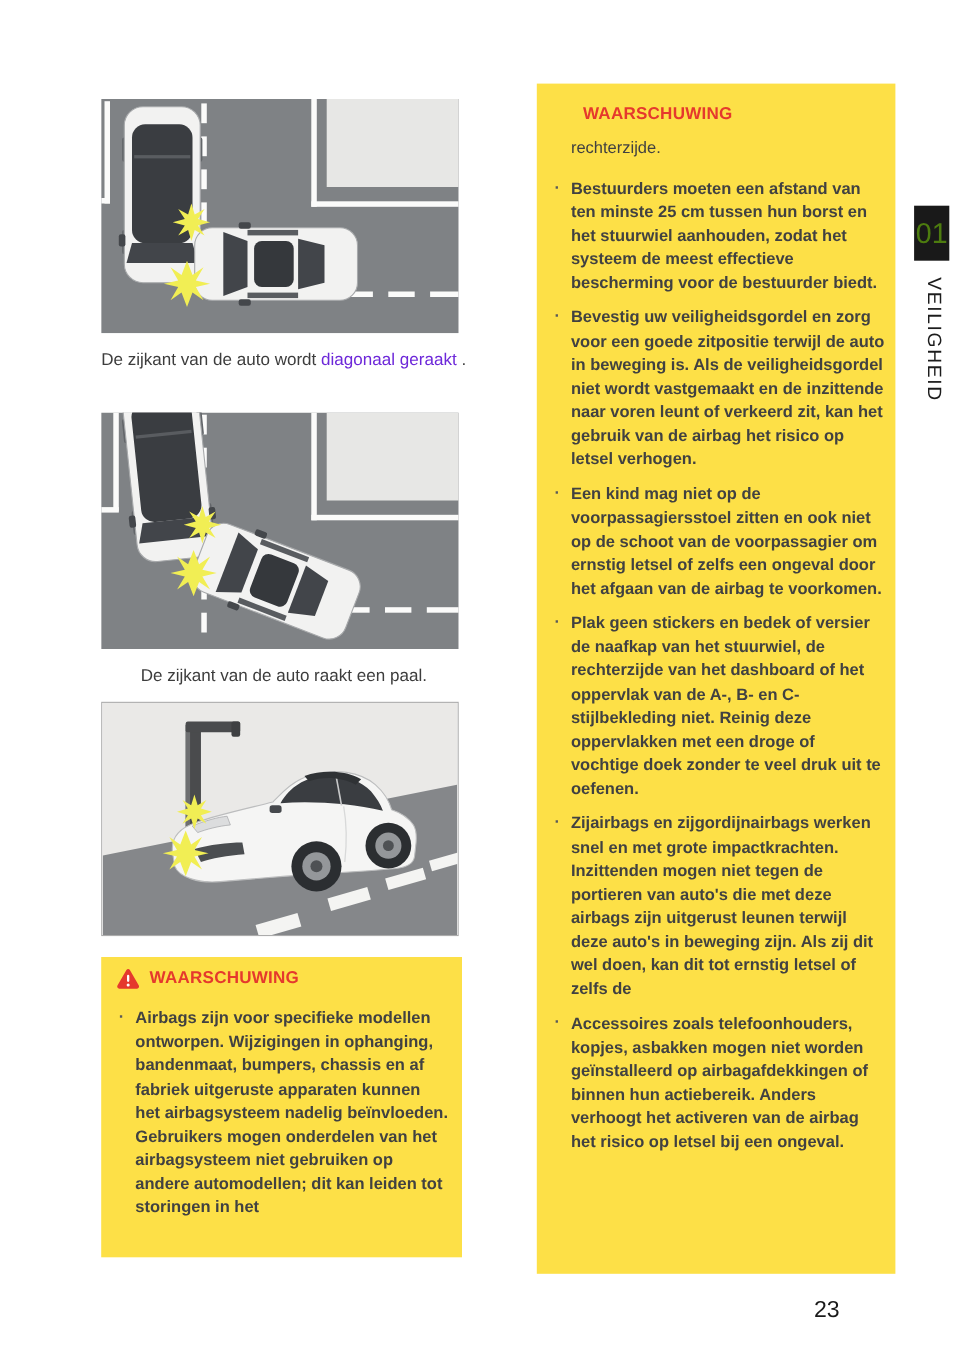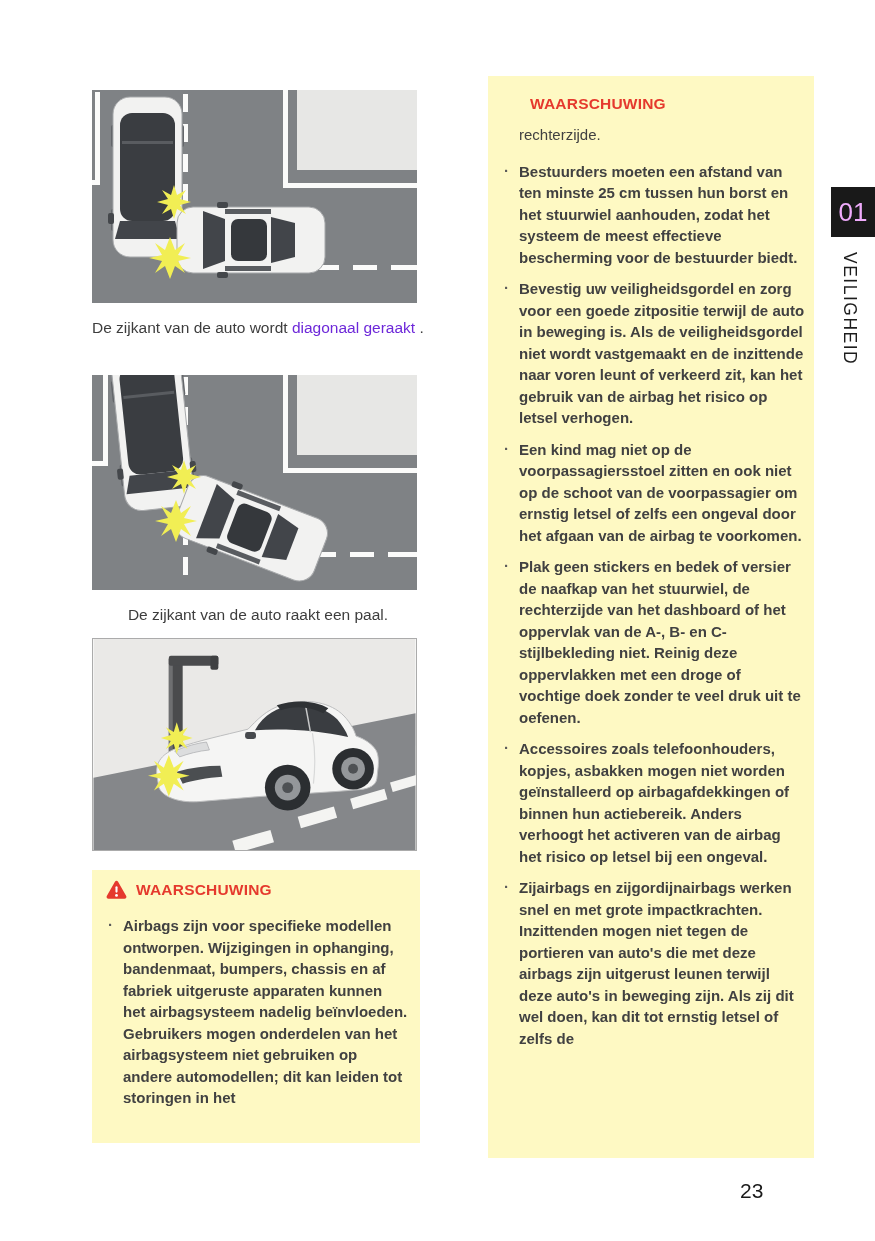--- a/index.html
+++ b/index.html
@@ -9,33 +9,33 @@
   }
   .figure{position:absolute;left:92px;width:325px;display:block;}
   #fig1{top:90px;height:213px;}
   #fig2{top:375px;height:215px;}
   #fig3{top:638px;height:213px;border:1px solid #ababab;box-sizing:border-box;}
   .figure svg{display:block;width:100%;height:100%;}
   .caption{position:absolute;left:92px;width:332px;font-size:15.5px;line-height:22px;color:#3d3d3d;}
   #cap1{top:317px;}
   #cap2{top:604px;text-align:center;}
   .caption .emph{color:#6d28d9;}
-  .warnbox{position:absolute;background:#fef9c3;box-sizing:border-box;overflow:hidden;}
+  .warnbox{position:absolute;background:#fde047;box-sizing:border-box;overflow:hidden;}
   #leftbox{left:92px;top:870px;width:328px;height:273px;padding:10px 12px 0 14px;}
   #rightbox{left:488px;top:76px;width:326px;height:1082px;padding:19px 9px 0 14px;}
   .warn-header{display:flex;align-items:center;gap:9px;font-weight:bold;font-size:15.5px;letter-spacing:.2px;color:#e5392d;}
   .warn-header.indent{margin-left:28px;}
   .warn-header .wicon{width:21px;height:20px;flex:0 0 auto;}
   .continuation{margin:11px 0 0 17px;font-size:15px;line-height:21.5px;color:#414141;}
   .warn-list{margin:15px 0 0 0;padding:0;list-style:none;font-weight:bold;}
   .warn-list li{position:relative;padding-left:17px;margin-bottom:10px;font-size:15px;line-height:21.5px;color:#414141;}
   .warn-list li::before{content:"\00B7";position:absolute;left:2px;top:-1px;color:#5a5a5a;}
   .chapter-tab{
-    position:absolute;left:831px;top:187px;width:44px;height:50px;background:#191919;
-    color:#f0abfc;display:flex;align-items:center;justify-content:center;font-size:26px;
+    position:absolute;left:831px;top:187px;width:32px;height:50px;background:#191919;
+    color:#4d7c0f;display:flex;align-items:center;justify-content:center;font-size:26px;
   }
   .chapter-name{
     position:absolute;left:839px;top:252px;height:170px;writing-mode:vertical-rl;
     font-size:17.5px;letter-spacing:1.5px;color:#1c1c1c;
   }
   .page-number{position:absolute;top:1179px;left:740px;width:75px;text-align:left;font-size:21px;color:#1a1a1a;}
 </style>
 </head>
 <body>
 
@@ -194,22 +194,22 @@
   <div class="warnbox" id="rightbox">
     <div class="warn-header indent">
       <span>WAARSCHUWING</span>
     </div>
     <div class="continuation">rechterzijde.</div>
     <ul class="warn-list">
       <li>Bestuurders moeten een afstand van ten minste 25 cm tussen hun borst en het stuurwiel aanhouden, zodat het systeem de meest effectieve bescherming voor de bestuurder biedt.</li>
       <li>Bevestig uw veiligheidsgordel en zorg voor een goede zitpositie terwijl de auto in beweging is. Als de veiligheidsgordel niet wordt vastgemaakt en de inzittende naar voren leunt of verkeerd zit, kan het gebruik van de airbag het risico op letsel verhogen.</li>
       <li>Een kind mag niet op de voorpassagiersstoel zitten en ook niet op de schoot van de voorpassagier om ernstig letsel of zelfs een ongeval door het afgaan van de airbag te voorkomen.</li>
       <li>Plak geen stickers en bedek of versier de naafkap van het stuurwiel, de rechterzijde van het dashboard of het oppervlak van de A-, B- en C-stijlbekleding niet. Reinig deze oppervlakken met een droge of vochtige doek zonder te veel druk uit te oefenen.</li>
+      <li>Zijairbags en zijgordijnairbags werken snel en met grote impactkrachten. Inzittenden mogen niet tegen de portieren van auto's die met deze airbags zijn uitgerust leunen terwijl deze auto's in beweging zijn. Als zij dit wel doen, kan dit tot ernstig letsel of zelfs de</li>
       <li>Accessoires zoals telefoonhouders, kopjes, asbakken mogen niet worden geïnstalleerd op airbagafdekkingen of binnen hun actiebereik. Anders verhoogt het activeren van de airbag het risico op letsel bij een ongeval.</li>
-      <li>Zijairbags en zijgordijnairbags werken snel en met grote impactkrachten. Inzittenden mogen niet tegen de portieren van auto's die met deze airbags zijn uitgerust leunen terwijl deze auto's in beweging zijn. Als zij dit wel doen, kan dit tot ernstig letsel of zelfs de</li>
     </ul>
   </div>
 
   <div class="chapter-tab">01</div>
   <div class="chapter-name">VEILIGHEID</div>
 
   <div class="page-number">23</div>
 
 </div>
 

